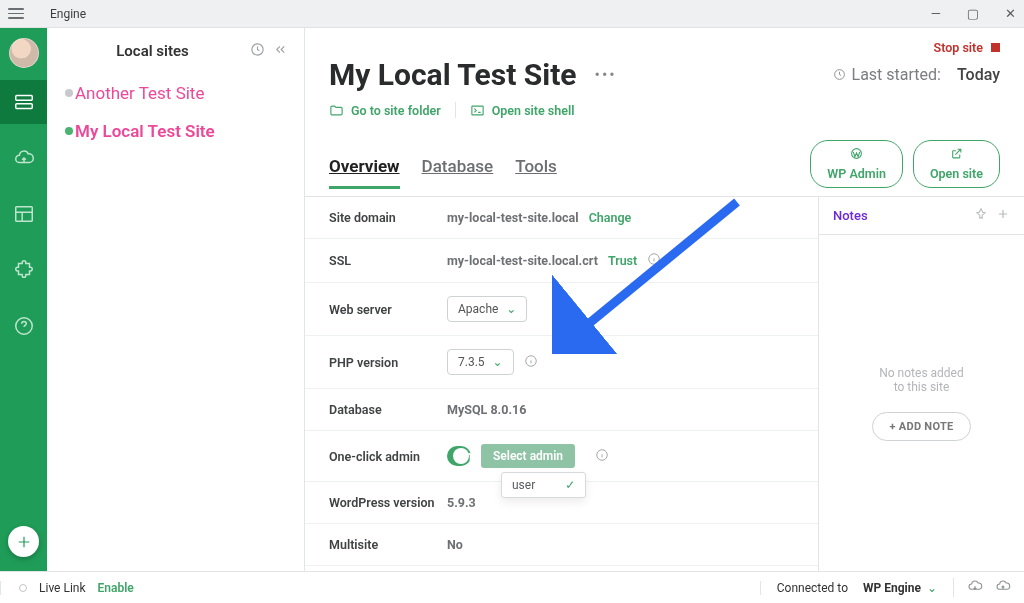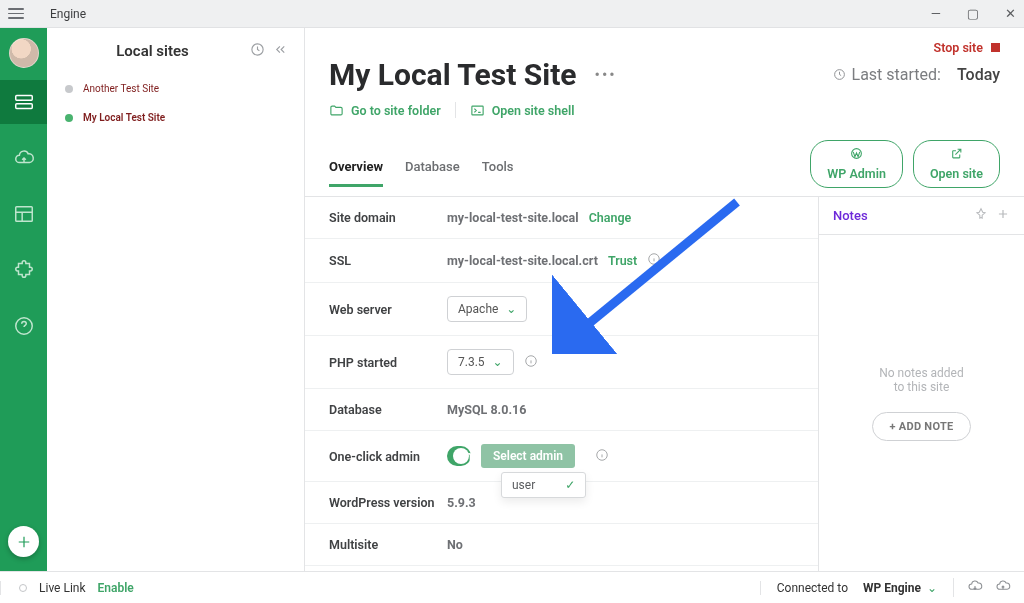--- a/index.html
+++ b/index.html
@@ -36,21 +36,21 @@
   .rail svg{width:22px;height:22px;stroke:#bfe5ce;stroke-width:1.6;fill:none;}
   .rail .tile.active svg{stroke:#fff;}
   .rail .fab{position:absolute;bottom:14px;left:8px;width:31px;height:31px;border-radius:50%;background:#fff;display:flex;align-items:center;justify-content:center;color:#1f9c58;box-shadow:0 2px 5px rgba(0,0,0,.25);}
   .rail .fab svg{stroke:#1f9c58;width:18px;height:18px;}
 
   
   .sites{width:258px;border-right:1px solid var(--border);display:flex;flex-direction:column;text-align:center;}
   .sites-head{display:flex;align-items:center;padding:14px 16px 10px;}
   .sites-head h3{margin:0;font-size:15px;font-weight:600;flex:1;}
   .sites-head .ic{color:#9c9fa3;margin-left:8px;}
-  .site-item{display:flex;align-items:center;gap:10px;padding:9px 18px;font-size:10px;color:#7f1d1d;cursor:pointer;}
+  .site-item{display:flex;align-items:center;gap:2px;padding:9px 18px;font-size:17px;color:#ec4899;cursor:pointer;}
   .site-item .dot{width:8px;height:8px;border-radius:50%;}
   .site-item.inactive .dot{background:#c7c9cc;}
   .site-item.active{background:#fff;font-weight:600;}
   .site-item.active .dot{background:#49b36f;}
   .sites-list{padding-top:4px;}
 
   
   .main{flex:1;display:flex;flex-direction:column;}
   .main-head{padding:10px 24px 0 24px;}
   .stop-row{display:flex;justify-content:flex-end;align-items:center;gap:8px;font-size:12.5px;color:var(--red);font-weight:600;padding-top:2px;}
@@ -59,21 +59,21 @@
   .title-row h1{margin:0;font-size:30px;font-weight:700;color:#2a2b2d;}
   .title-row .menu{margin-left:18px;color:#888;font-size:16px;letter-spacing:2px;}
   .title-row .laststart{margin-left:auto;font-size:16px;color:#7b7d80;display:flex;align-items:center;gap:6px;}
   .links-row{display:flex;align-items:center;gap:14px;margin-top:10px;font-size:12.5px;color:var(--green);font-weight:600;}
   .links-row .sep{width:1px;height:16px;background:var(--border);}
   .links-row .lk{display:flex;align-items:center;gap:7px;}
   .links-row svg{stroke:var(--green);width:15px;height:15px;fill:none;stroke-width:1.8;}
 
   .tabs-row{display:flex;align-items:center;margin-top:22px;border-bottom:1px solid var(--border);padding:0 24px;}
   .tabs{display:flex;gap:22px;}
-  .tab{padding:8px 0 10px;font-size:13px;color:#6c6e71;cursor:pointer;font-weight:500;}
+  .tab{padding:8px 0 10px;font-size:17px;color:#6c6e71;cursor:pointer;font-weight:500;text-decoration:underline;}
   .tab.active{color:#222;font-weight:700;border-bottom:3px solid var(--green);margin-bottom:-1px;}
   .tab-actions{margin-left:auto;display:flex;gap:10px;margin-bottom:8px;}
   .pill{border:1.5px solid var(--green);color:var(--green);border-radius:18px;padding:6px 16px;font-size:12.5px;font-weight:600;display:flex;align-items:center;gap:6px;flex-direction:column;}
   .pill svg{width:13px;height:13px;stroke:var(--green);fill:none;stroke-width:2;}
 
   
   .content{flex:1;display:flex;overflow:hidden;}
   .overview{flex:1;overflow:auto;}
   .ov-row{display:flex;align-items:center;padding:13px 24px;border-bottom:1px solid #eef0f1;font-size:12.5px;}
   .ov-row .lbl{width:118px;color:#404244;font-weight:600;}
@@ -274,21 +274,21 @@
               </svg></span>
         </div>
         <div class="ov-row">
           <span class="lbl">Web server</span>
           <span class="select-mini">
             <span>Apache</span>
               <span class="chev">⌄</span>
           </span>
         </div>
         <div class="ov-row">
-          <span class="lbl">PHP started</span>
+          <span class="lbl">PHP version</span>
           <span class="select-mini">
             <span>7.3.5</span>
               <span class="chev">⌄</span>
           </span>
           <span class="info"><svg viewBox="0 0 24 24">
                 <circle cx="12" cy="12" r="9"></circle>
                 <path d="M12 8v.1M12 11v5"></path>
               </svg></span>
         </div>
         <div class="ov-row">

